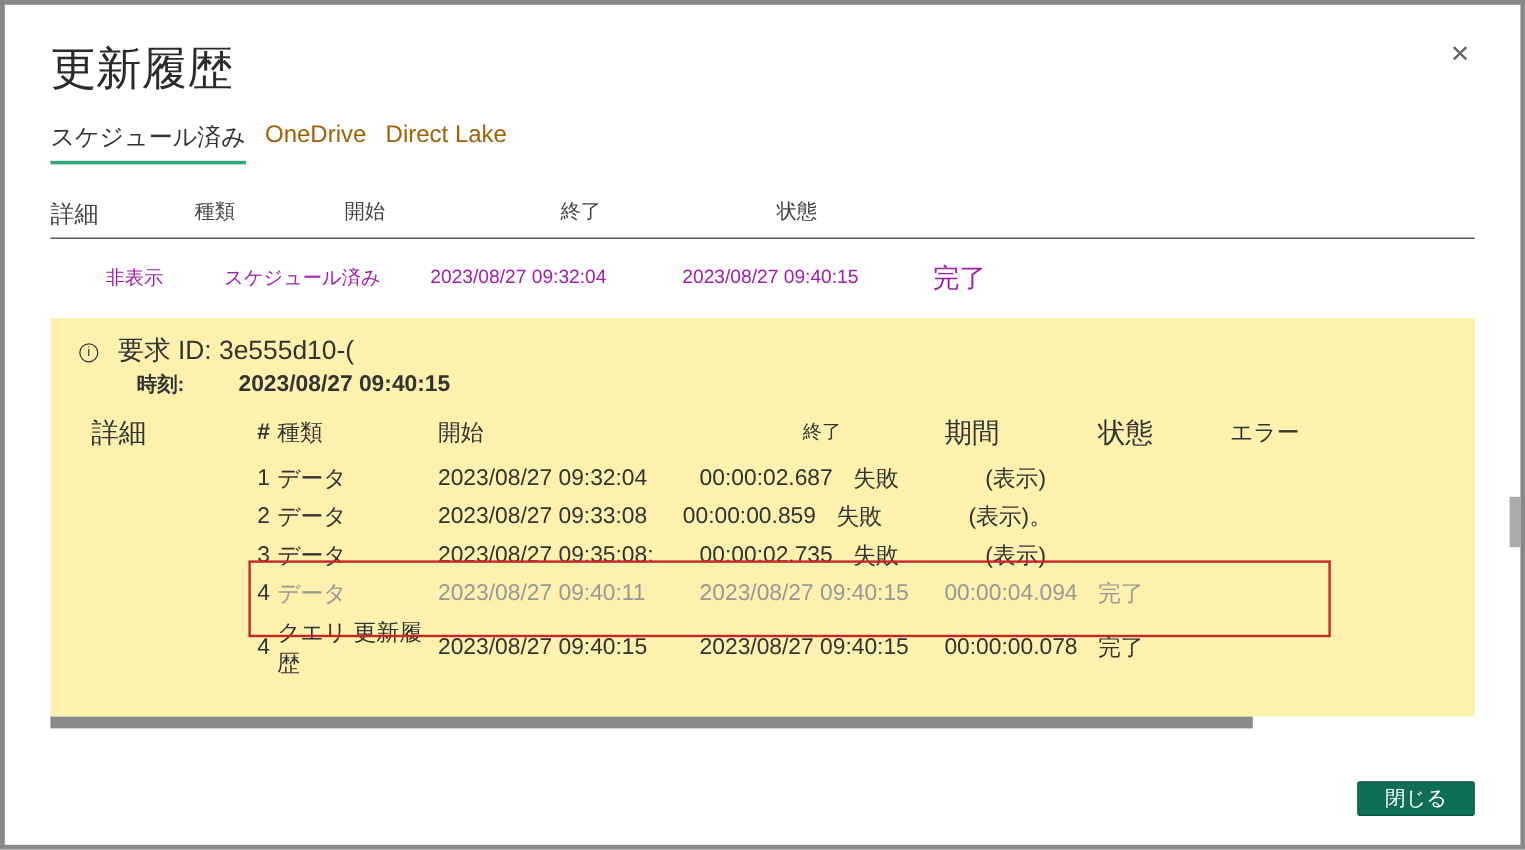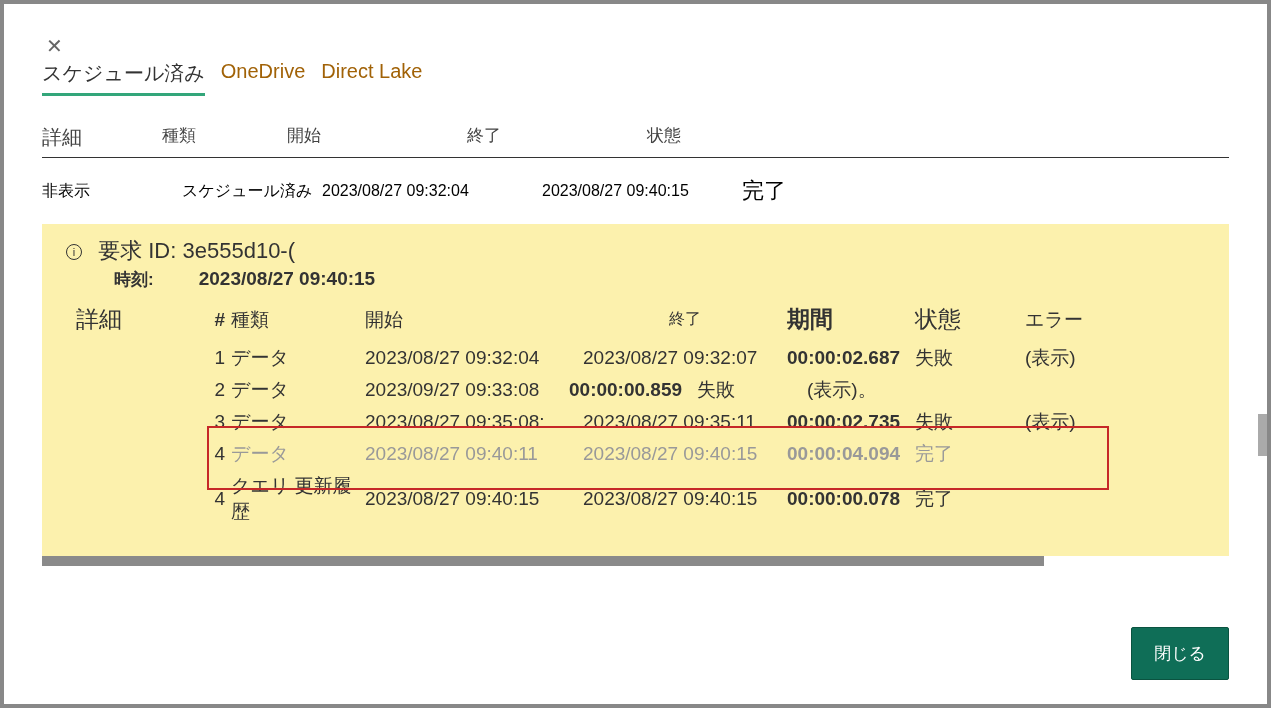--- a/index.html
+++ b/index.html
@@ -64,23 +64,24 @@
     .th-detail   { width: 120px; font-size: 20px;}
     .th-kind     { width: 125px; }
     .th-start    { width: 180px; }
     .th-end      { width: 180px; }
     .th-status   { width: 115px; }
     .th-message  { flex: 1; }
 
     .main-row {
       display: flex;
       padding: 18px 0;
-      color: #000000;
+      color: #a21caf;
       font-size: 16px;
       align-items: center;
+      text-align: center;
     }
     .mr-detail   { width: 140px; }
     .mr-kind     { width: 140px; }
     .mr-start    { width: 220px; }
     .mr-end      { width: 200px; }
     .mr-status   { width: 115px; font-size: 22px; }
 
     .detail-panel {
       background: #fcf1ad;
       padding: 12px 24px 28px 24px;
@@ -119,21 +120,21 @@
       font-size: 19px;
       color: #333;
       padding: 3px 0;
     }
     .sub-header { font-weight: 400; margin-bottom: 4px;}
     .col-label  { width: 125px; font-size: 23px; margin-left: 10px;}
     .col-num    { width: 24px; text-align: right; }
     .col-kind   { width: 140px; padding-left: 6px;}
     .col-start  { width: 218px; }
     .col-end    { width: 204px; }
-    .col-dur    { width: 128px; font-weight: bold; }
+    .col-dur    { width: 128px; }
     .col-status { width: 110px; }
     .col-error  { width: 90px; }
     .sub-header .col-num { font-weight: bold;}
     .sub-header .col-end { text-align: center; font-size: 16px;}
     .sub-header .col-dur { font-size: 23px;}
     .sub-header .col-status { font-size: 23px;}
 
     .highlight-box {
       position: absolute;
       border: 2px solid #c62828;
@@ -163,31 +164,32 @@
     .footer {
       margin-top: auto;
       display: flex;
       justify-content: flex-end;
       padding-top: 20px;
     }
     .close-btn {
       background: #0f6e57;
       color: #fff;
       border: 1px solid #0a5340;
-      padding: 14px 22px;
+      padding: 2px 22px;
       font-size: 17px;
       cursor: pointer;
       border-radius: 2px;
     }
   </style>
 </head>
 <body>
 
 <div class="dialog">
   <div class="dialog-header">
+    <div class="dialog-title">更新履歴</div>
     <div class="close-x">✕</div>
   </div>
 
   <div class="tabs">
     <div class="tab active">スケジュール済み</div>
     <div class="tab">OneDrive</div>
     <div class="tab">Direct Lake</div>
   </div>
 
   <div class="table-header">
@@ -226,40 +228,38 @@
       <div class="col-dur">期間</div>
       <div class="col-status">状態</div>
       <div class="col-error">エラー</div>
     </div>
 
     <div class="sub-row">
       <div class="col-label"></div>
       <div class="col-num">1</div>
       <div class="col-kind">データ</div>
       <div class="col-start">2023/08/27 09:32:04</div>
-      <div class="col-end">2023/08/27 09:32:07</div>
       <div class="col-dur">00:00:02.687</div>
       <div class="col-status">失敗</div>
       <div class="col-error">(表示)</div>
     </div>
     <div class="sub-row">
       <div class="col-label"></div>
       <div class="col-num">2</div>
       <div class="col-kind">データ</div>
-      <div class="col-end">2023/09/27 09:33:08</div>
+      <div class="col-end">2023/08/27 09:33:08</div>
       <div class="col-dur">00:00:00.859</div>
       <div class="col-status">失敗</div>
       <div class="col-error">(表示)。</div>
     </div>
     <div class="sub-row">
       <div class="col-label"></div>
       <div class="col-num">3</div>
       <div class="col-kind">データ</div>
       <div class="col-start">2023/08/27 09:35:08:</div>
-      <div class="col-end">2023/08/27 09:35:11</div>
       <div class="col-dur">00:00:02.735</div>
       <div class="col-status">失敗</div>
       <div class="col-error">(表示)</div>
     </div>
     <div class="sub-row muted">
       <div class="col-label"></div>
       <div class="col-num" style="color:#333">4</div>
       <div class="col-kind">データ</div>
       <div class="col-start">2023/08/27 09:40:11</div>
       <div class="col-end">2023/08/27 09:40:15</div>

